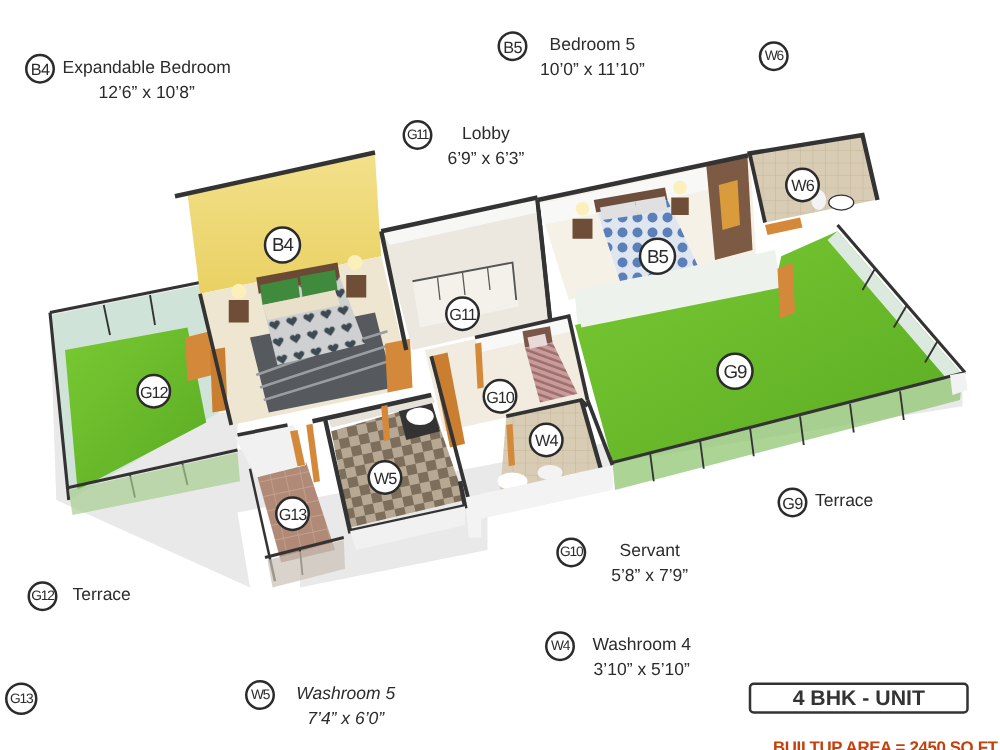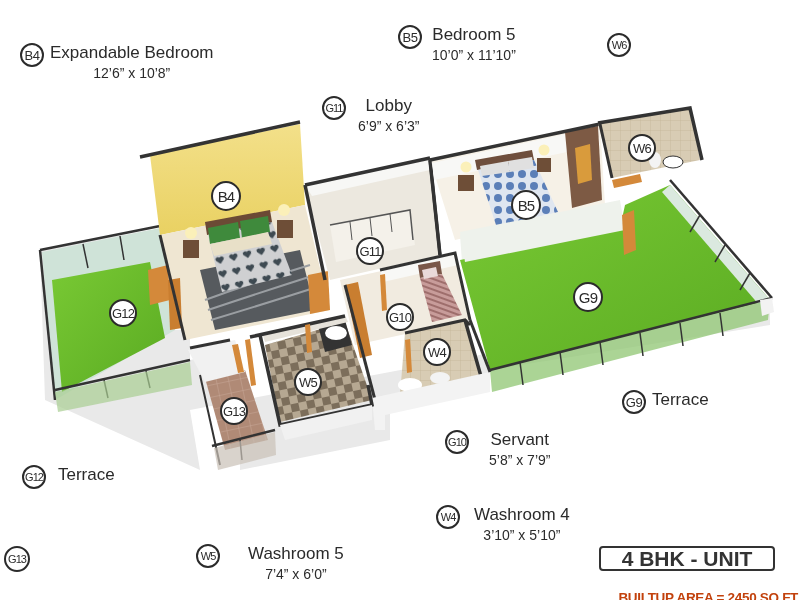--- a/index.html
+++ b/index.html
@@ -5,32 +5,32 @@
   html, body { margin:0; padding:0; background:#ffffff; }
   body { width:800px; height:600px; position:relative; overflow:hidden;
          font-family:"Liberation Sans", "DejaVu Sans", sans-serif; color:#2b2b2b; }
   .legend { position:absolute; display:flex; align-items:flex-start; }
   .badge { display:inline-flex; align-items:center; justify-content:center;
            width:24px; height:24px; border:2px solid #2b2b2b; border-radius:50%;
            font-size:13px; letter-spacing:-0.5px; box-sizing:border-box; background:#fff;
            flex:0 0 auto; }
   .badge.sm { font-size:11px; letter-spacing:-1px; }
   .leg-text { display:flex; flex-direction:column; align-items:center; margin-left:8px; }
-  .leg-name { font-size:17px; line-height:20px; white-space:nowrap; }
+  .leg-name { font-size:14px; line-height:20px; white-space:nowrap; }
   .leg-dim  { font-size:14px; line-height:20px; white-space:nowrap; }
   #plan { position:absolute; left:0; top:0; }
   .room-tag { position:absolute; width:28px; height:28px; margin-left:-14px; margin-top:-14px;
               border-radius:50%; background:#fff; border:2px solid #2b2b2b; box-sizing:border-box;
               display:flex; align-items:center; justify-content:center; font-size:13px;
               letter-spacing:-0.8px; color:#2b2b2b; }
   .room-tag.big { width:30px; height:30px; margin-left:-15px; margin-top:-15px; font-size:15px; }
   .unit-box { position:absolute; left:599px; top:546px; width:176px; height:25px;
               border:2px solid #333; border-radius:4px; box-sizing:border-box;
               display:flex; align-items:center; justify-content:center;
-              font-size:21px; font-weight:bold; color:#333; }
+              font-size:17px; font-weight:bold; color:#333; }
   .area { position:absolute; left:584px; top:590px; width:216px; text-align:right;
           font-size:13.5px; font-weight:bold; color:#c2410c; letter-spacing:-0.3px; }
 </style>
 </head>
 <body>
 
 <svg id="plan" width="800" height="600" viewBox="0 0 800 600">
   <defs>
     <linearGradient id="grassG" x1="0" y1="0" x2="1" y2="1">
       <stop offset="0" stop-color="#79c934"></stop>
@@ -287,20 +287,20 @@
     <span class="leg-dim">3’10” x 5’10”</span>
   </div>
 </div>
 
 <div class="legend" style="left:4px;top:546px;">
   <span class="badge sm" style="width:26px;height:26px;">G13</span>
 </div>
 
 <div class="legend" style="left:196px;top:544px;">
   <span class="badge sm">W5</span>
-  <div class="leg-text" style="margin-left:28px;">
+  <div class="leg-text" style="margin-left:17px;font-style:italic;">
     <span class="leg-name">Washroom 5</span>
     <span class="leg-dim">7’4” x 6’0”</span>
   </div>
 </div>
 
 <div class="unit-box">4 BHK - UNIT</div>
 <div class="area">BUILTUP AREA = 2450 SQ.FT.</div>
 
 </body></html>

